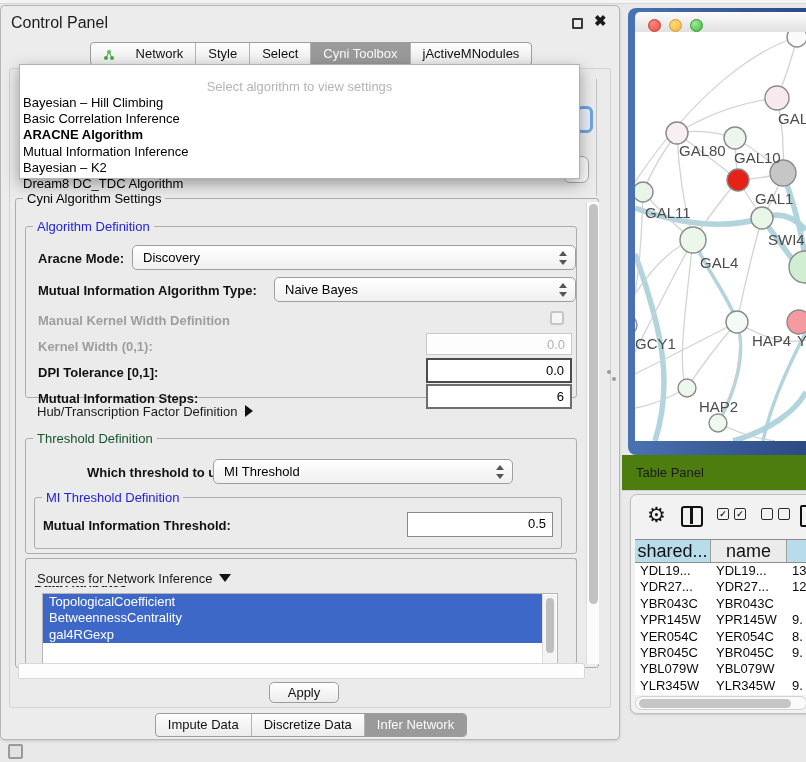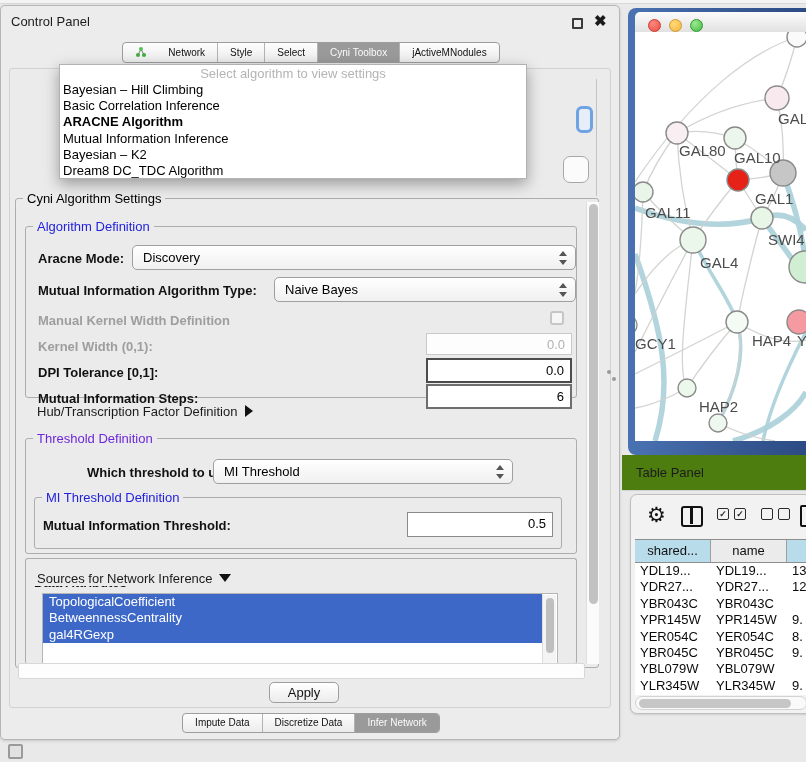--- a/index.html
+++ b/index.html
@@ -4,57 +4,57 @@
 <style>
   * { margin:0; padding:0; box-sizing:border-box; }
   html,body { width:806px; height:762px; overflow:hidden; background:#e9e9e9;
     font-family:"Liberation Sans", sans-serif; }
   .page { position:relative; width:806px; height:762px; overflow:hidden; }
 
   
   .cp { position:absolute; left:0; top:5px; width:620px; height:735px;
     background:#ececec; border:1px solid #b6b6b6; border-radius:5px;
     box-shadow:0 1px 3px rgba(0,0,0,.15); }
-  .cp-title { position:absolute; left:10px; top:8px; font-size:13px; color:#1c1c1c; }
+  .cp-title { position:absolute; left:10px; top:8px; font-size:16px; color:#1c1c1c; }
   .float-btn { position:absolute; left:571px; top:12px; width:11px; height:11px;
     border:2px solid #3a3a3a; border-radius:1px; background:#ececec; }
   .close-btn { position:absolute; left:593px; top:6px; font-size:15px; font-weight:bold; color:#1a1a1a; }
 
   .seg { display:flex; border:1px solid #9d9d9d; border-radius:4px; overflow:hidden;
     background:linear-gradient(#fdfdfd,#ececec); }
-  .seg .tab { padding:3px 12px 4px 12px; font-size:10px; color:#111;
+  .seg .tab { padding:3px 12px 4px 12px; font-size:13px; color:#111;
     border-right:1px solid #b3b3b3; display:flex; align-items:flex-end; gap:21px; white-space:nowrap; }
   .seg .tab:last-child { border-right:none; }
   .seg .tab.sel { background:#9a9a9a; color:#fbfbfb; }
   .tabs-top { position:absolute; top:36px; left:0; width:620px; display:flex; justify-content:center; }
   .tabs-bottom { position:absolute; top:707px; left:0; width:620px; display:flex; justify-content:center; }
 
   .cp-content { position:absolute; left:8px; top:62px; width:602px; height:640px;
     background:#ebebeb; border:1px solid #d2d2d2; border-radius:3px; }
 
   
-  .dropdown { position:absolute; left:18px; top:58px; width:468px; height:115px;
+  .dropdown { position:absolute; left:18px; top:58px; width:561px; height:115px;
     background:#ffffff; border:1px solid #b2b2b2;
-    box-shadow:0 5px 14px rgba(0,0,0,.35); z-index:30; padding-top:1px;margin-left:40px; }
+    box-shadow:0 5px 14px rgba(0,0,0,.35); z-index:30; padding-top:14px; }
   .dd-placeholder { text-align:center; color:#b4b4b4; font-size:13px; height:16px; line-height:16px; }
   .dd-item { font-size:13px; color:#000; height:16.2px; line-height:16.2px; padding-left:3px; white-space:nowrap; }
   .dd-item.bold { font-weight:bold; }
 
   
   .sliver-combo-focus { position:absolute; left:575px; top:100px; width:17px; height:27px;
     border:3px solid #6fa3e3; border-radius:6px; background:#e8eef8; z-index:20; }
   .sliver-combo-edge { position:absolute; left:562px; top:150px; width:26px; height:27px;
     border:1px solid #a8a8a8; border-radius:7px; background:#fbfbfb; z-index:20; }
   .sliver-group-line { position:absolute; left:594px; top:72px; width:1px; height:117px; background:#c2c2c2; z-index:5; }
 
   
   .grp { position:absolute; border:1px solid #adadad; border-radius:3px; }
   .legend { position:absolute; font-size:13px; background:#ebebeb; padding:0 4px; white-space:nowrap; z-index:2; }
   .legend.blue { color:#2222dd; }
-  .legend.green { color:#6d28d9; }
+  .legend.green { color:#14532d; }
   .lbl { position:absolute; font-size:13px; font-weight:bold; color:#111; white-space:nowrap; }
   .lbl.dis { color:#9e9e9e;text-align:right; }
   .plain { font-weight:normal; }
 
   .combo { position:absolute; border:1px solid #9f9f9f; border-radius:5px;
     background:linear-gradient(#ffffff,#f0f0f0); height:25px; }
   .combo .val { position:absolute; left:10px; top:4px; font-size:13px; color:#000; }
   .stepper { position:absolute; right:7px; top:4px; width:9px; height:16px; }
   .stepper .up { position:absolute; top:1px; left:0; width:0; height:0;
     border-left:4px solid transparent; border-right:4px solid transparent; border-bottom:5px solid #555; }
@@ -117,21 +117,21 @@
   .colicon { position:absolute; left:50px; top:11px; width:22px; height:21px;
     border:2.5px solid #111; border-radius:3px; }
   .colicon::after { content:""; position:absolute; left:7px; top:0; width:2.5px; height:16px; background:#111; }
   .cbx { position:absolute; width:12px; height:12px; border:1.5px solid #2a2a2a; border-radius:2px;
     font-size:9px; line-height:10px; text-align:center; color:#2a2a2a; font-weight:bold; }
   .docicon { position:absolute; left:169px; top:10px; width:16px; height:22px;
     border:2.5px solid #111; border-radius:2px; background:#f2f2f2; }
 
   .thead { position:absolute; left:4px; top:44px; width:176px; height:24px; display:flex;
     border-top:1px solid #8d8d8d; border-bottom:1px solid #8d8d8d; background:#ebebeb; }
-  .th { font-size:13px; color:#111; text-align:center; line-height:22px;
+  .th { font-size:18px; color:#111; text-align:center; line-height:22px;
     border-right:1px solid #9e9e9e; overflow:hidden; white-space:nowrap; }
   .th.blue { background:#b8dcea; }
   .tbody { position:absolute; left:4px; top:68px; width:176px; height:132px; background:#fff; overflow:hidden; }
   .trow { display:flex; height:16.4px; line-height:16.4px; }
   .td { font-size:13px; color:#0a0a0a; padding-left:5px; overflow:hidden; white-space:nowrap; }
   .hscroll { position:absolute; left:4px; top:201px; width:172px; height:14px;
     background:#fafafa; border:1px solid #d2d2d2; border-radius:7px; }
   .hthumb { position:absolute; left:3px; top:1.5px; width:152px; height:9px; background:#c6c6c6; border-radius:5px; }
 
   .mini-icon { position:absolute; left:8px; top:744px; width:15px; height:15px;

